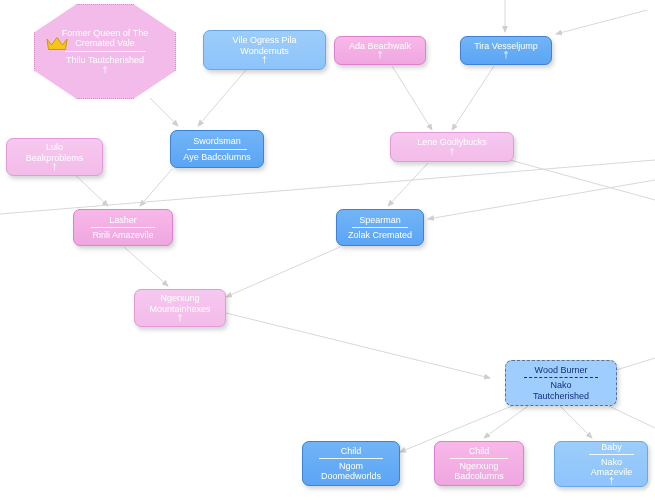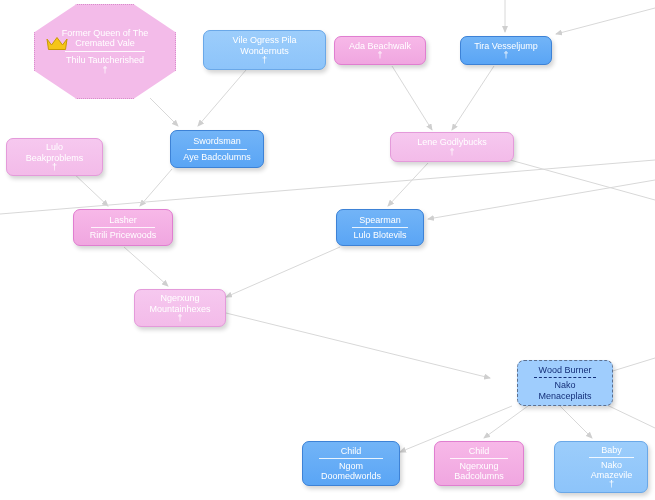--- a/index.html
+++ b/index.html
@@ -10,20 +10,21 @@
   }
   body {
     font-family: "Liberation Sans", sans-serif;
   }
   #canvas {
     position: relative;
     width: 655px;
     height: 500px;
     background: #ffffff;
     overflow: hidden;
+    border-radius: 31px;
   }
   #edge-layer {
     position: absolute;
     left: 0;
     top: 0;
     width: 655px;
     height: 500px;
     pointer-events: none;
   }
   .node {
@@ -194,51 +195,51 @@
         <span class="rule"></span>
         <span class="name">Aye Badcolumns</span>
       </div>
       <div class="node pink-light" style="left: 390px; top: 132px; width: 124px; height: 30px;">
         <span class="name">Lene Godlybucks</span>
         <span class="dagger">†</span>
       </div>
       <div class="node pink" style="left: 73px; top: 209px; width: 100px; height: 37px;">
         <span class="title">Lasher</span>
         <span class="rule"></span>
-        <span class="name">Ririli Pricewoods</span>
+        <span class="name">Ririli Amazevile</span>
       </div>
       <div class="node blue" style="left: 336px; top: 209px; width: 88px; height: 37px; text-align: center;">
         <span class="title">Spearman</span>
         <span class="rule"></span>
-        <span class="name">Lulo Blotevils</span>
+        <span class="name">Zolak Cremated</span>
       </div>
       <div class="node pink-light" style="left: 134px; top: 289px; width: 92px; height: 38px;">
         <span class="name">Ngerxung
 Mountainhexes</span>
         <span class="dagger">†</span>
       </div>
-      <div class="node selected" style="left: 517px; top: 360px; width: 96px; height: 46px;">
+      <div class="node selected" style="left: 505px; top: 360px; width: 112px; height: 46px;">
         <span class="title">Wood Burner</span>
         <span class="rule"></span>
         <span class="name">Nako
-Menaceplaits</span>
+Tautcherished</span>
       </div>
       <div class="node blue" style="left: 302px; top: 441px; width: 98px; height: 45px;">
         <span class="title">Child</span>
         <span class="rule"></span>
         <span class="name">Ngom
 Doomedworlds</span>
       </div>
       <div class="node pink" style="left: 434px; top: 441px; width: 90px; height: 45px;">
         <span class="title">Child</span>
         <span class="rule"></span>
         <span class="name">Ngerxung
 Badcolumns</span>
       </div>
-      <div class="node blue-light" style="left: 554px; top: 441px; width: 94px; height: 52px; padding-left: 25px;">
+      <div class="node blue-light" style="left: 554px; top: 441px; width: 94px; height: 46px; padding-left: 25px;">
         <span class="title">Baby</span>
         <span class="rule"></span>
         <span class="name">Nako Amazevile</span>
         <span class="dagger">†</span>
       </div>
     </div>
 
 <svg class="crown-icon" viewBox="0 0 22 16" style="left: 46px; top: 36px;">
       <path d="M1,3 L5.5,9 L11,1.5 L16.5,9 L21,3 L19.5,13.5 L2.5,13.5 Z" fill="#f5c518" stroke="#c79a06" stroke-width="1" stroke-linejoin="round"></path>
     </svg>

